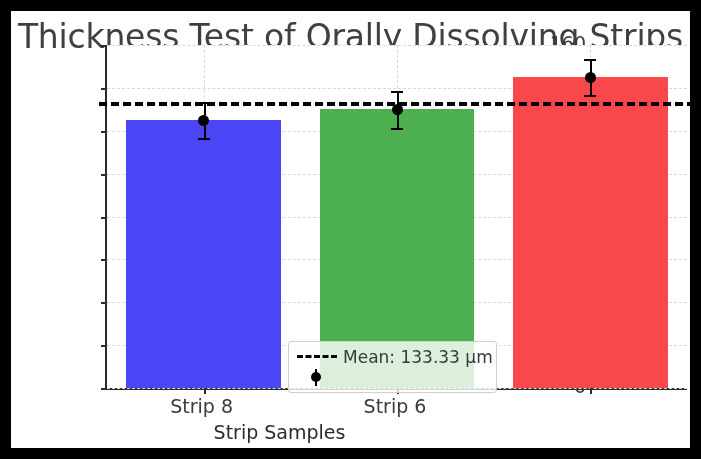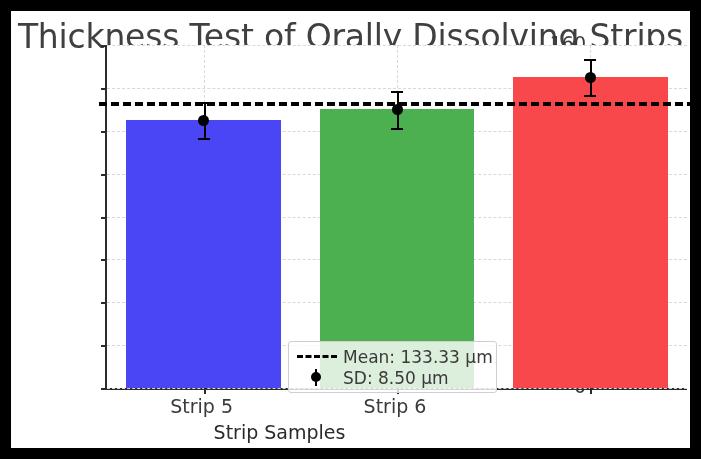--- a/index.html
+++ b/index.html
@@ -223,21 +223,21 @@
     <div class="ytick-label" id="ylab-0" style="top: 364px;">0</div>
     <div class="ytick-label" id="ylab-20" style="top: 321.125px;">20</div>
     <div class="ytick-label" id="ylab-40" style="top: 278.25px;">40</div>
     <div class="ytick-label" id="ylab-60" style="top: 235.375px;">60</div>
     <div class="ytick-label" id="ylab-80" style="top: 192.5px;">80</div>
     <div class="ytick-label" id="ylab-100" style="top: 149.625px;">100</div>
     <div class="ytick-label" id="ylab-120" style="top: 106.75px;">120</div>
     <div class="ytick-label" id="ylab-140" style="top: 63.875px;">140</div>
     <div class="ytick-label" id="ylab-160" style="top: 21px; text-align: center;">160</div>
 
-    <div class="xtick-label" id="xlab-0" style="left: 120.667px; width: 140px;">Strip 5</div>
+    <div class="xtick-label" id="xlab-0" style="left: 120.667px; width: 140px;">Strip 8</div>
     <div class="xtick-label" id="xlab-1" style="left: 314px; width: 140px;">Strip 6</div>
 
     <div id="plot">
 
     <div class="hgrid" style="top: 343px;"></div>
         <div class="ytick-mark" style="top: 343px;"></div>
         <div class="hgrid" style="top: 300.125px;"></div>
         <div class="ytick-mark" style="top: 300.125px;"></div>
         <div class="hgrid" style="top: 257.25px;"></div>
         <div class="ytick-mark" style="top: 257.25px;"></div>
@@ -282,18 +282,17 @@
         <span class="legend-key">
           <span class="legend-dash"></span>
         </span>
         <span class="legend-text">Mean: 133.33 µm</span>
       </div>
       <div class="legend-row">
         <span class="legend-key">
           <span class="legend-marker-line"></span>
           <span class="legend-marker-dot"></span>
         </span>
-        <span class="legend-text">SD: 8.50 µm</span>
       </div>
     </div>
 
   </div>
 </div>
 
 </body></html>

